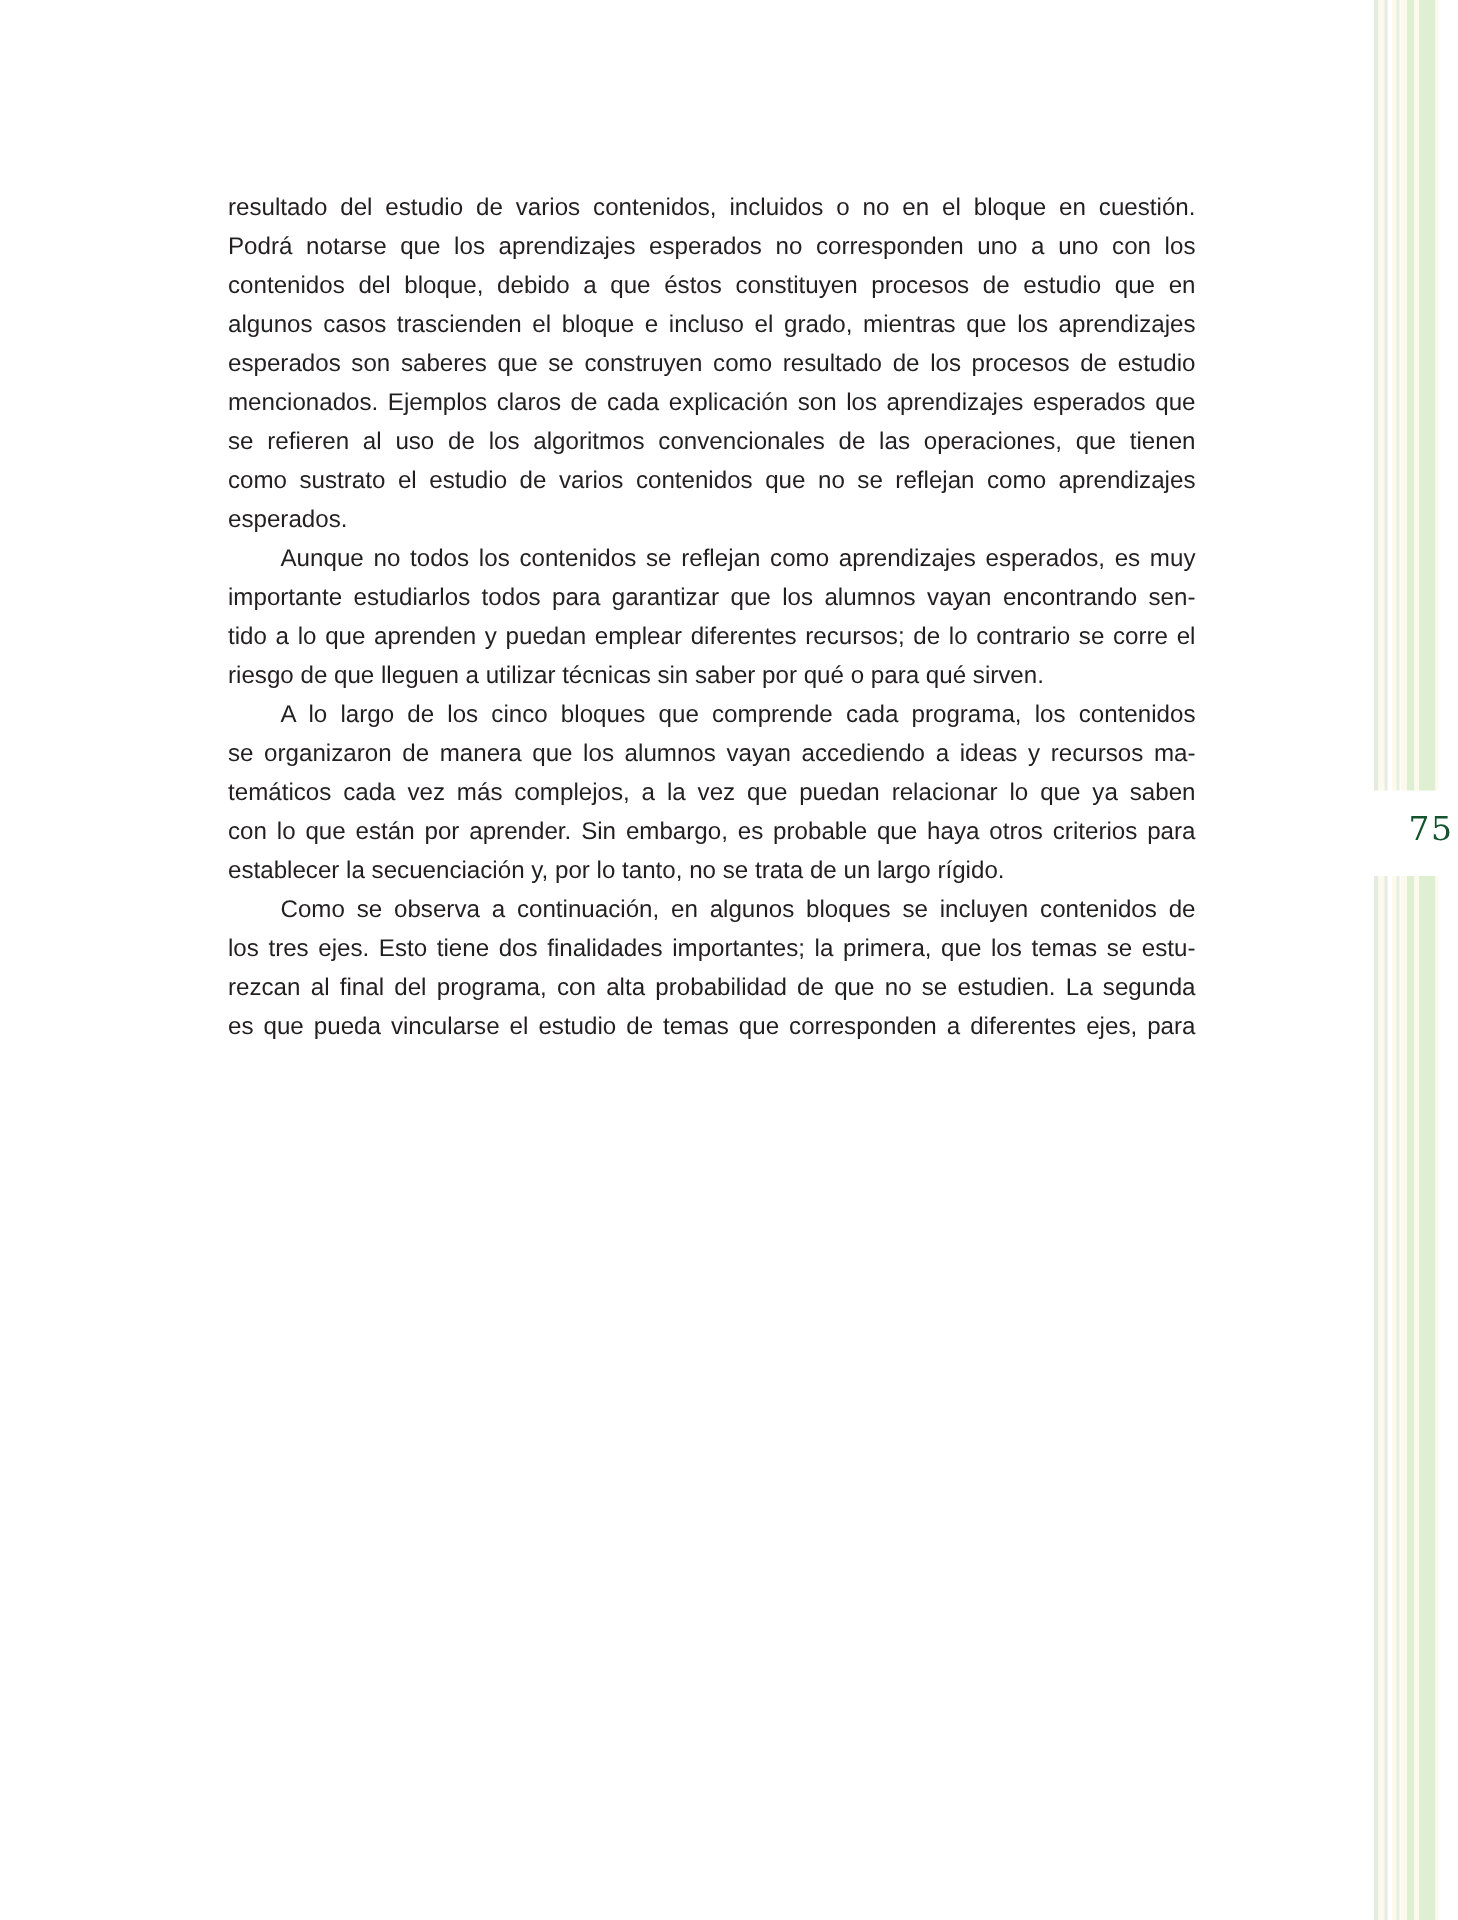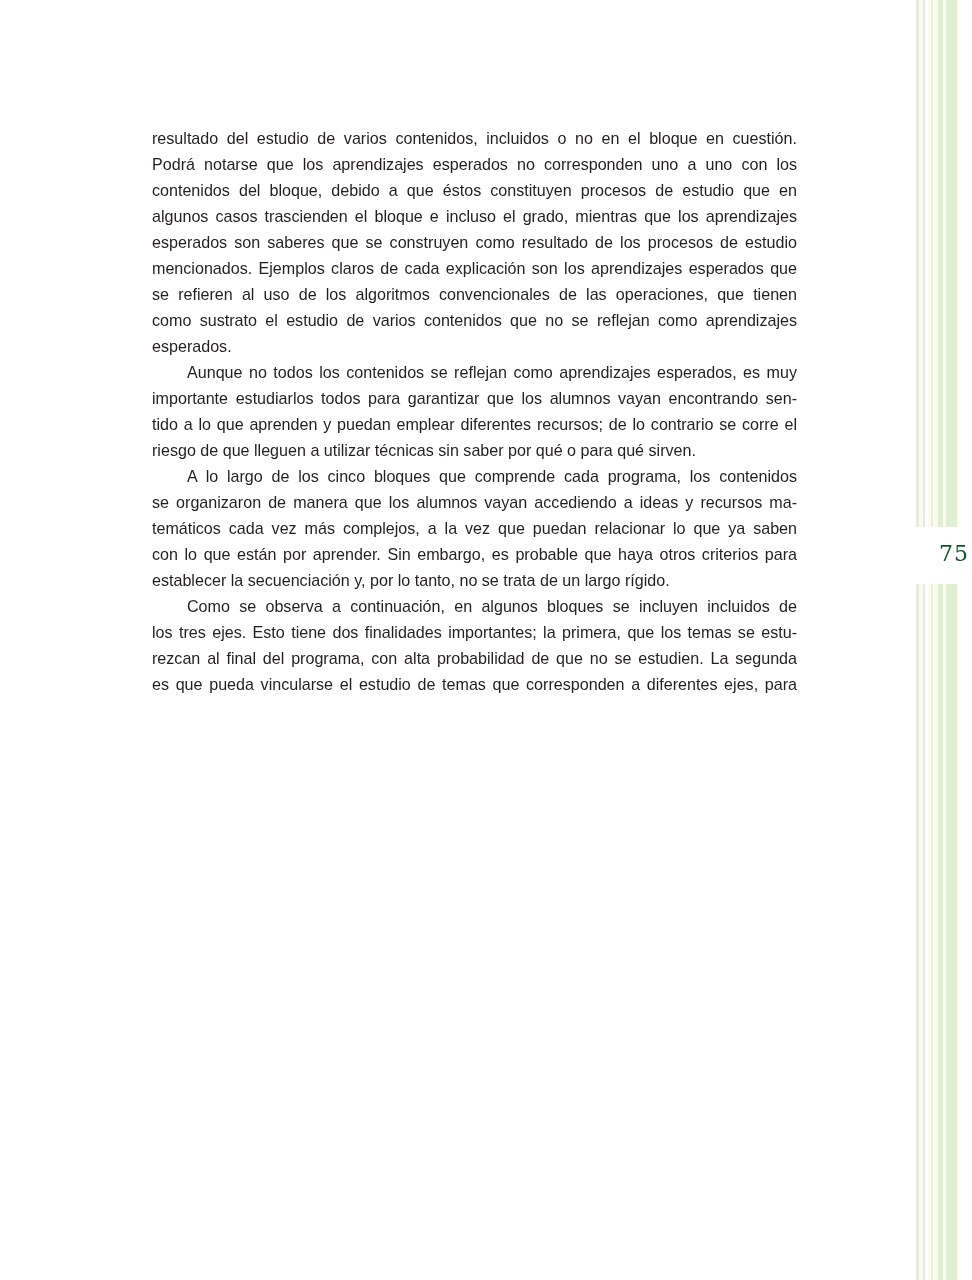--- a/index.html
+++ b/index.html
@@ -55,21 +55,21 @@
       <span class="ln last" style="text-indent:0">riesgo de que lleguen a utilizar técnicas sin saber por qué o para qué sirven.</span>
     </p>
     <p>
       <span class="ln">A lo largo de los cinco bloques que comprende cada programa, los contenidos</span>
       <span class="ln" style="text-indent:0">se organizaron de manera que los alumnos vayan accediendo a ideas y recursos ma-</span>
       <span class="ln" style="text-indent:0">temáticos cada vez más complejos, a la vez que puedan relacionar lo que ya saben</span>
       <span class="ln" style="text-indent:0">con lo que están por aprender. Sin embargo, es probable que haya otros criterios para</span>
       <span class="ln last" style="text-indent:0">establecer la secuenciación y, por lo tanto, no se trata de un largo rígido.</span>
     </p>
     <p>
-      <span class="ln">Como se observa a continuación, en algunos bloques se incluyen incluidos de</span>
+      <span class="ln">Como se observa a continuación, en algunos bloques se incluyen contenidos de</span>
       <span class="ln" style="text-indent:0">los tres ejes. Esto tiene dos finalidades importantes; la primera, que los temas se estu-</span>
       <span class="ln" style="text-indent:0">rezcan al final del programa, con alta probabilidad de que no se estudien. La segunda</span>
       <span class="ln" style="text-indent:0">es que pueda vincularse el estudio de temas que corresponden a diferentes ejes, para</span>
     </p>
   </div>
 
   <div class="margin-stripes top">
     <div class="stripe" style="left:4px;width:3px;background:#e6ebe0"></div>
     <div class="stripe" style="left:7px;width:4px;background:#fbfaec"></div>
     <div class="stripe" style="left:11px;width:2px;background:#e6ebe0"></div>

